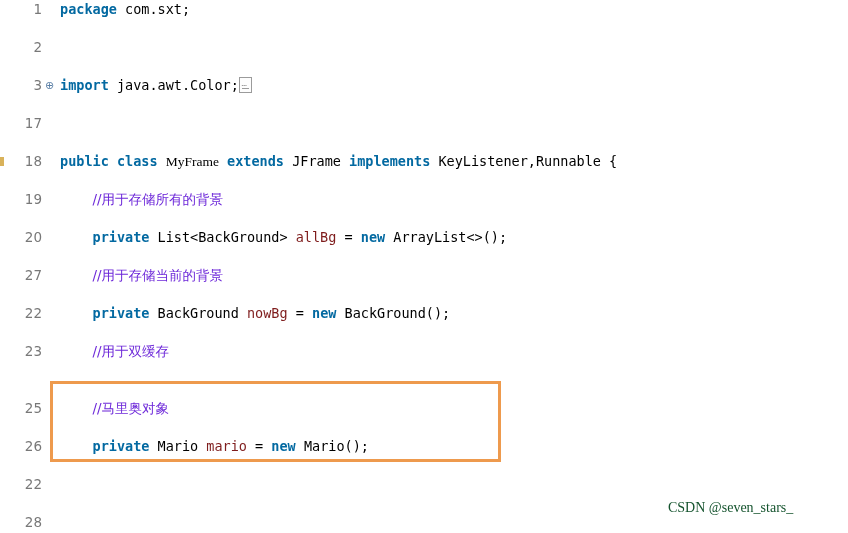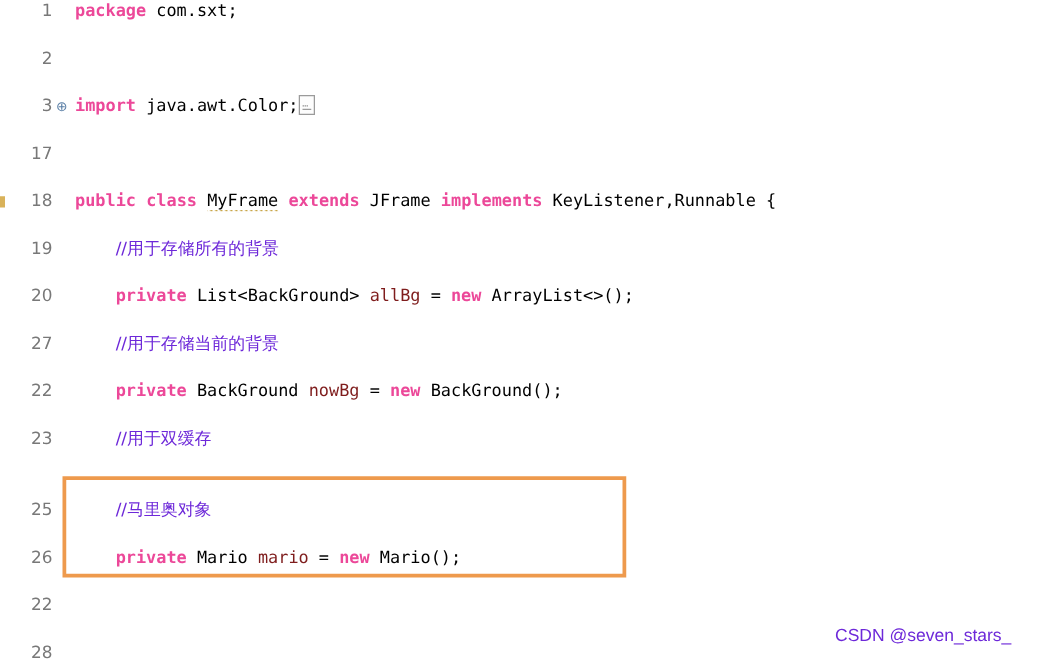--- a/index.html
+++ b/index.html
@@ -28,33 +28,34 @@
   .fold{
     position:absolute;left:43px;top:0;width:13px;height:19px;
     text-align:center;color:#5a7fa6;font-size:11px;line-height:19px;
     font-family:"DejaVu Sans","Liberation Sans",sans-serif;
   }
 
   
   .code{position:absolute;left:60px;top:0;height:19px;color:#000000;}
 
   
-  .kw{color:#ec4899;font-weight:bold;}
+  .kw{color:#0369a1;font-weight:bold;}
   .fld{color:#7f1d1d;}
   .cmt{color:#6d28d9;}
   .cjk{font-family:"DejaVu Sans","Liberation Sans",sans-serif;}
 
   
   .warn{
     background-image:
       radial-gradient(circle at 1px 2.2px,#c8a64a 0.9px,transparent 1.1px),
       radial-gradient(circle at 3px 0.6px,#c8a64a 0.9px,transparent 1.1px);
     background-size:4px 3px;
     background-repeat:repeat-x;
     background-position:0 15px;
+    font-family:Liberation Serif, serif;
   }
 
   
   .fbox{
     display:inline-block;width:11px;height:14px;vertical-align:-3px;
     border:1px solid #9b9b9b;background:#fdfdfd;position:relative;
   }
   .fbox::after{
     content:"";position:absolute;left:2px;bottom:3px;width:7px;height:1px;
     background:#9b9b9b;
@@ -66,22 +67,22 @@
   }
 
   
   #annot-rect{
     position:absolute;border:3px solid #ee9a4d;background:transparent;
     pointer-events:none;
   }
 
   
   #watermark{
-    position:absolute;color:#6d28d9;font-size:14px;
-    font-family:Liberation Sans, sans-serif;white-space:pre;
+    position:absolute;color:#14532d;font-size:14px;
+    font-family:Liberation Serif, serif;white-space:pre;
   }
 </style>
 </head>
 <body>
 
 <div id="editor">
 
   <div id="rows">
       <div class="row" style="top: 0px;"><span class="ln">1</span><span class="code"><span class="kw">package</span><span> com.sxt;</span></span></div>
       <div class="row" style="top: 19px;"><span class="ln">2</span><span class="code"></span></div>

